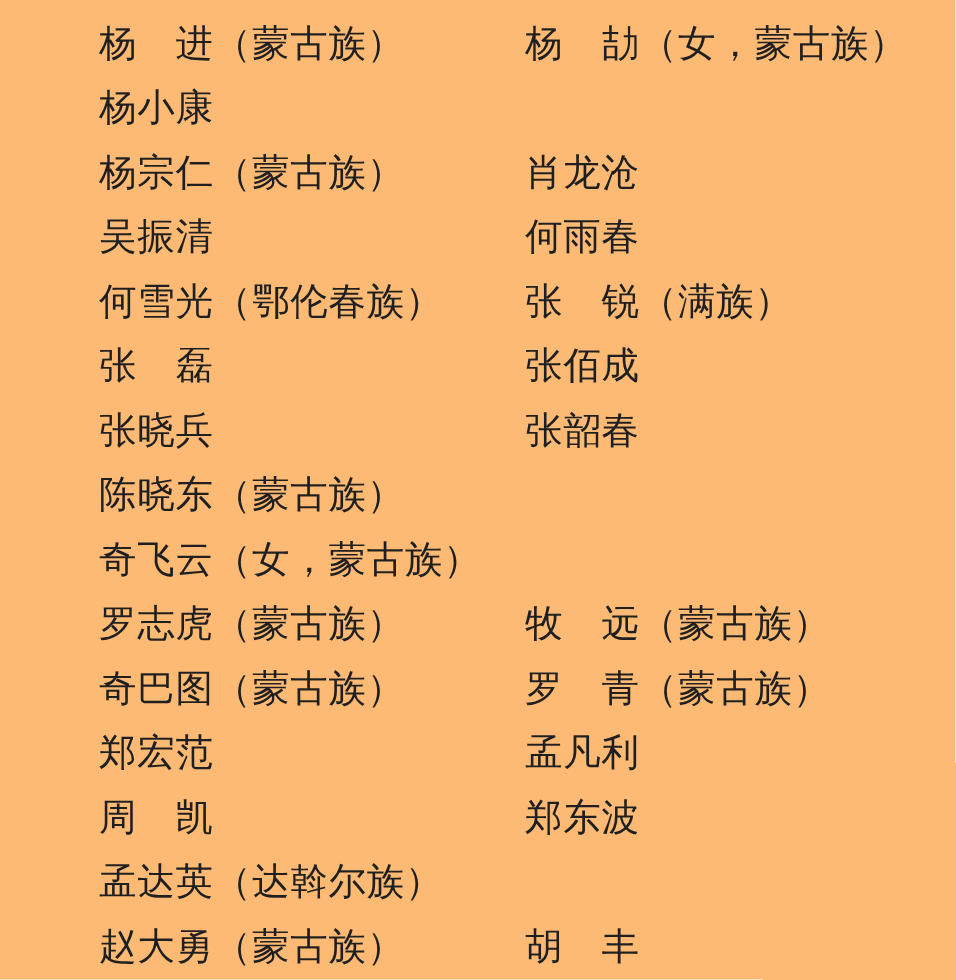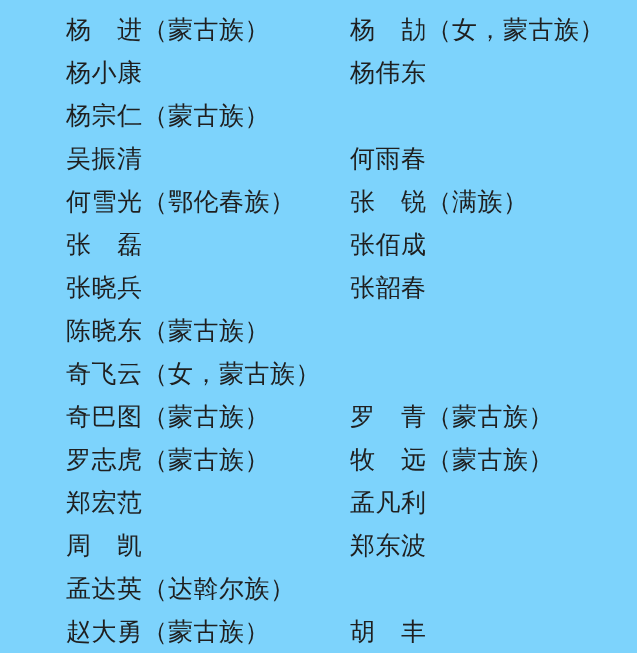--- a/index.html
+++ b/index.html
@@ -4,21 +4,21 @@
 <style>
   html, body {
     margin: 0;
     padding: 0;
     background: #ffffff;
   }
   .page {
     position: relative;
     width: 637px;
     height: 653px;
-    background: #7dd3fc;
+    background: #fdba74;
     overflow: hidden;
     box-sizing: border-box;
     padding: 8px 0 0 66px;
     font-family: "Liberation Serif", "DejaVu Serif", serif;
     color: #1f1f1f;
   }
   .row {
     display: flex;
     height: 43px;
     line-height: 43px;
@@ -42,25 +42,25 @@
 
 <div class="page">
 
   <div class="row">
     <div class="cell-left"><span class="name">杨　进</span><span class="note">（蒙古族）</span></div>
     <div class="cell-right"><span class="name">杨　劼</span><span class="note">（女，蒙古族）</span></div>
   </div>
 
   <div class="row">
     <div class="cell-left"><span class="name">杨小康</span><span class="note"></span></div>
-    <div class="cell-right"><span class="name">杨伟东</span><span class="note"></span></div>
   </div>
 
   <div class="row">
     <div class="cell-left"><span class="name">杨宗仁</span><span class="note">（蒙古族）</span></div>
+    <div class="cell-right"><span class="name">肖龙沧</span><span class="note"></span></div>
   </div>
 
   <div class="row">
     <div class="cell-left"><span class="name">吴振清</span><span class="note"></span></div>
     <div class="cell-right"><span class="name">何雨春</span><span class="note"></span></div>
   </div>
 
   <div class="row">
     <div class="cell-left"><span class="name">何雪光</span><span class="note">（鄂伦春族）</span></div>
     <div class="cell-right"><span class="name">张　锐</span><span class="note">（满族）</span></div>
@@ -78,27 +78,27 @@
 
   <div class="row">
     <div class="cell-right"><span class="name">陈晓东</span><span class="note">（蒙古族）</span></div>
   </div>
 
   <div class="row">
     <div class="cell-right"><span class="name">奇飞云</span><span class="note">（女，蒙古族）</span></div>
   </div>
 
   <div class="row">
-    <div class="cell-left"><span class="name">奇巴图</span><span class="note">（蒙古族）</span></div>
-    <div class="cell-right"><span class="name">罗　青</span><span class="note">（蒙古族）</span></div>
+    <div class="cell-left"><span class="name">罗志虎</span><span class="note">（蒙古族）</span></div>
+    <div class="cell-right"><span class="name">牧　远</span><span class="note">（蒙古族）</span></div>
   </div>
 
   <div class="row">
-    <div class="cell-left"><span class="name">罗志虎</span><span class="note">（蒙古族）</span></div>
-    <div class="cell-right"><span class="name">牧　远</span><span class="note">（蒙古族）</span></div>
+    <div class="cell-left"><span class="name">奇巴图</span><span class="note">（蒙古族）</span></div>
+    <div class="cell-right"><span class="name">罗　青</span><span class="note">（蒙古族）</span></div>
   </div>
 
   <div class="row">
     <div class="cell-left"><span class="name">郑宏范</span><span class="note"></span></div>
     <div class="cell-right"><span class="name">孟凡利</span><span class="note"></span></div>
   </div>
 
   <div class="row">
     <div class="cell-left"><span class="name">周　凯</span><span class="note"></span></div>
     <div class="cell-right"><span class="name">郑东波</span><span class="note"></span></div>

